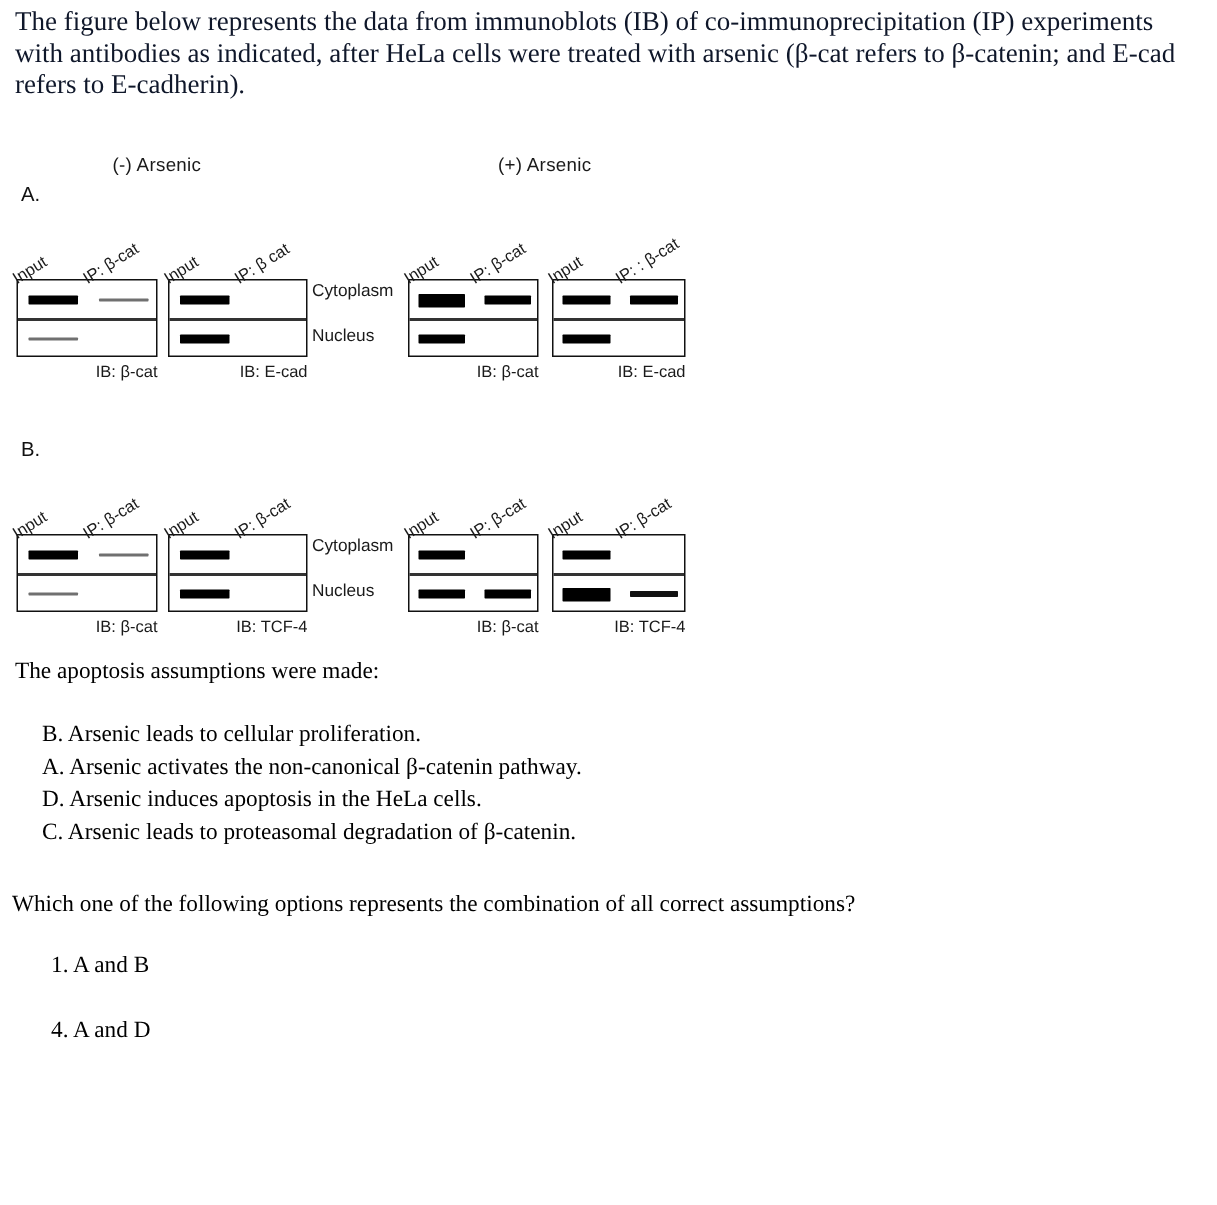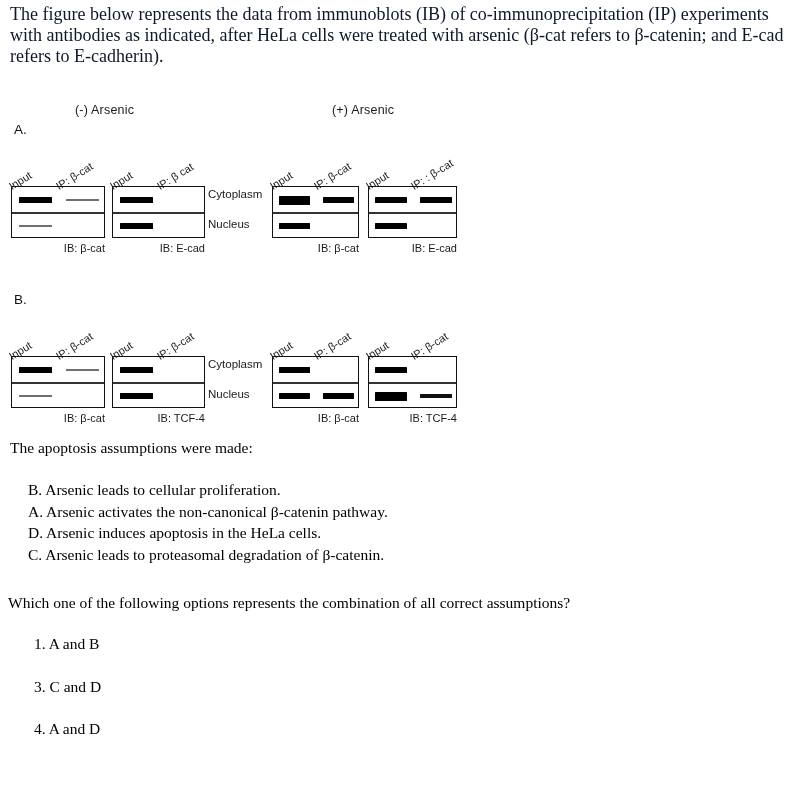--- a/index.html
+++ b/index.html
@@ -179,15 +179,14 @@
   <div>B. Arsenic leads to cellular proliferation.</div>
   <div>A. Arsenic activates the non-canonical β-catenin pathway.</div>
   <div>D. Arsenic induces apoptosis in the HeLa cells.</div>
   <div>C. Arsenic leads to proteasomal degradation of β-catenin.</div>
 </div>
 
 <div class="which-line">Which one of the following options represents the combination of all correct assumptions?</div>
 
 <div class="options">
   <div>1. A and B</div>
-  <div>3. C and D</div>
   <div>4. A and D</div>
 </div>
 
 </body></html>

